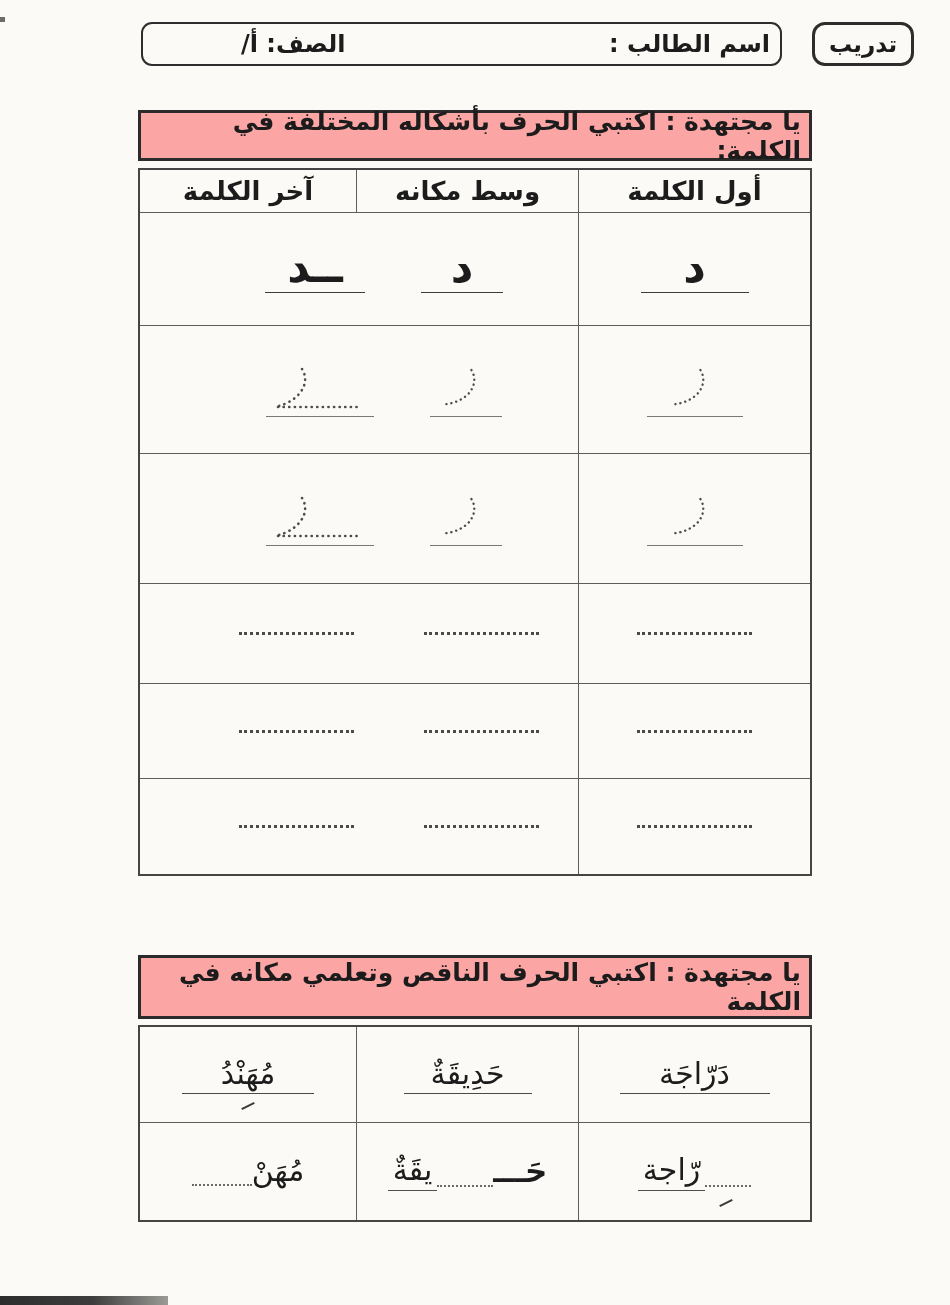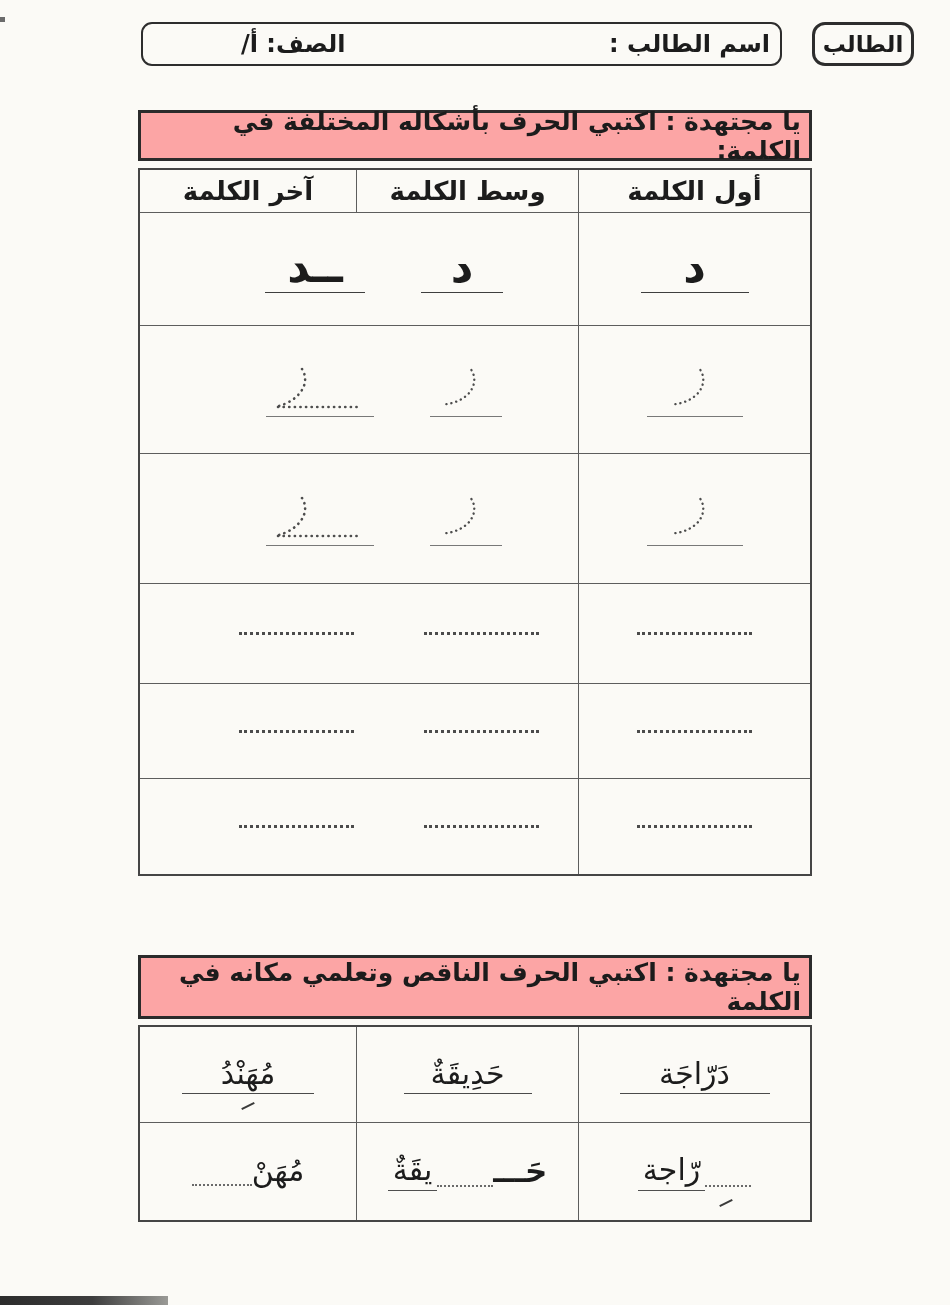--- a/index.html
+++ b/index.html
@@ -97,37 +97,37 @@
   .tlmark{position:absolute;left:0;top:17px;width:5px;height:5px;background:#6b6b6b;}
 </style>
 </head>
 <body>
 
 <div class="page">
 
   <span class="tlmark"></span>
 
   <div class="badge">
-    <span class="rtl">الطالب</span>
+    <span class="rtl">تدريب</span>
   </div>
 
   <div class="header-bar">
     <span class="rtl">اسم الطالب :</span>
     <span class="hb-spacer"></span>
     <span class="rtl">الصف: أ/</span>
     <span class="hb-endpad"></span>
   </div>
 
   <div class="titlebox t1">يا مجتهدة : اكتبي الحرف بأشكاله المختلفة في الكلمة:</div>
 
   <div class="tbl tbl1">
 
     <div class="trow">
       <div class="hc c-last">آخر الكلمة</div>
-      <div class="hc c-mid">وسط الكلمة</div>
+      <div class="hc c-mid">وسط مكانه</div>
       <div class="hc c-first">أول الكلمة</div>
     </div>
 
     <div class="trow rh1">
       <div class="mergedcell shiftA">
         <span class="lgroup w-last">
           <span class="letter letter-final">ــد</span>
           <span class="uline"></span>
         </span>
         <span class="lgroup w-mid">

